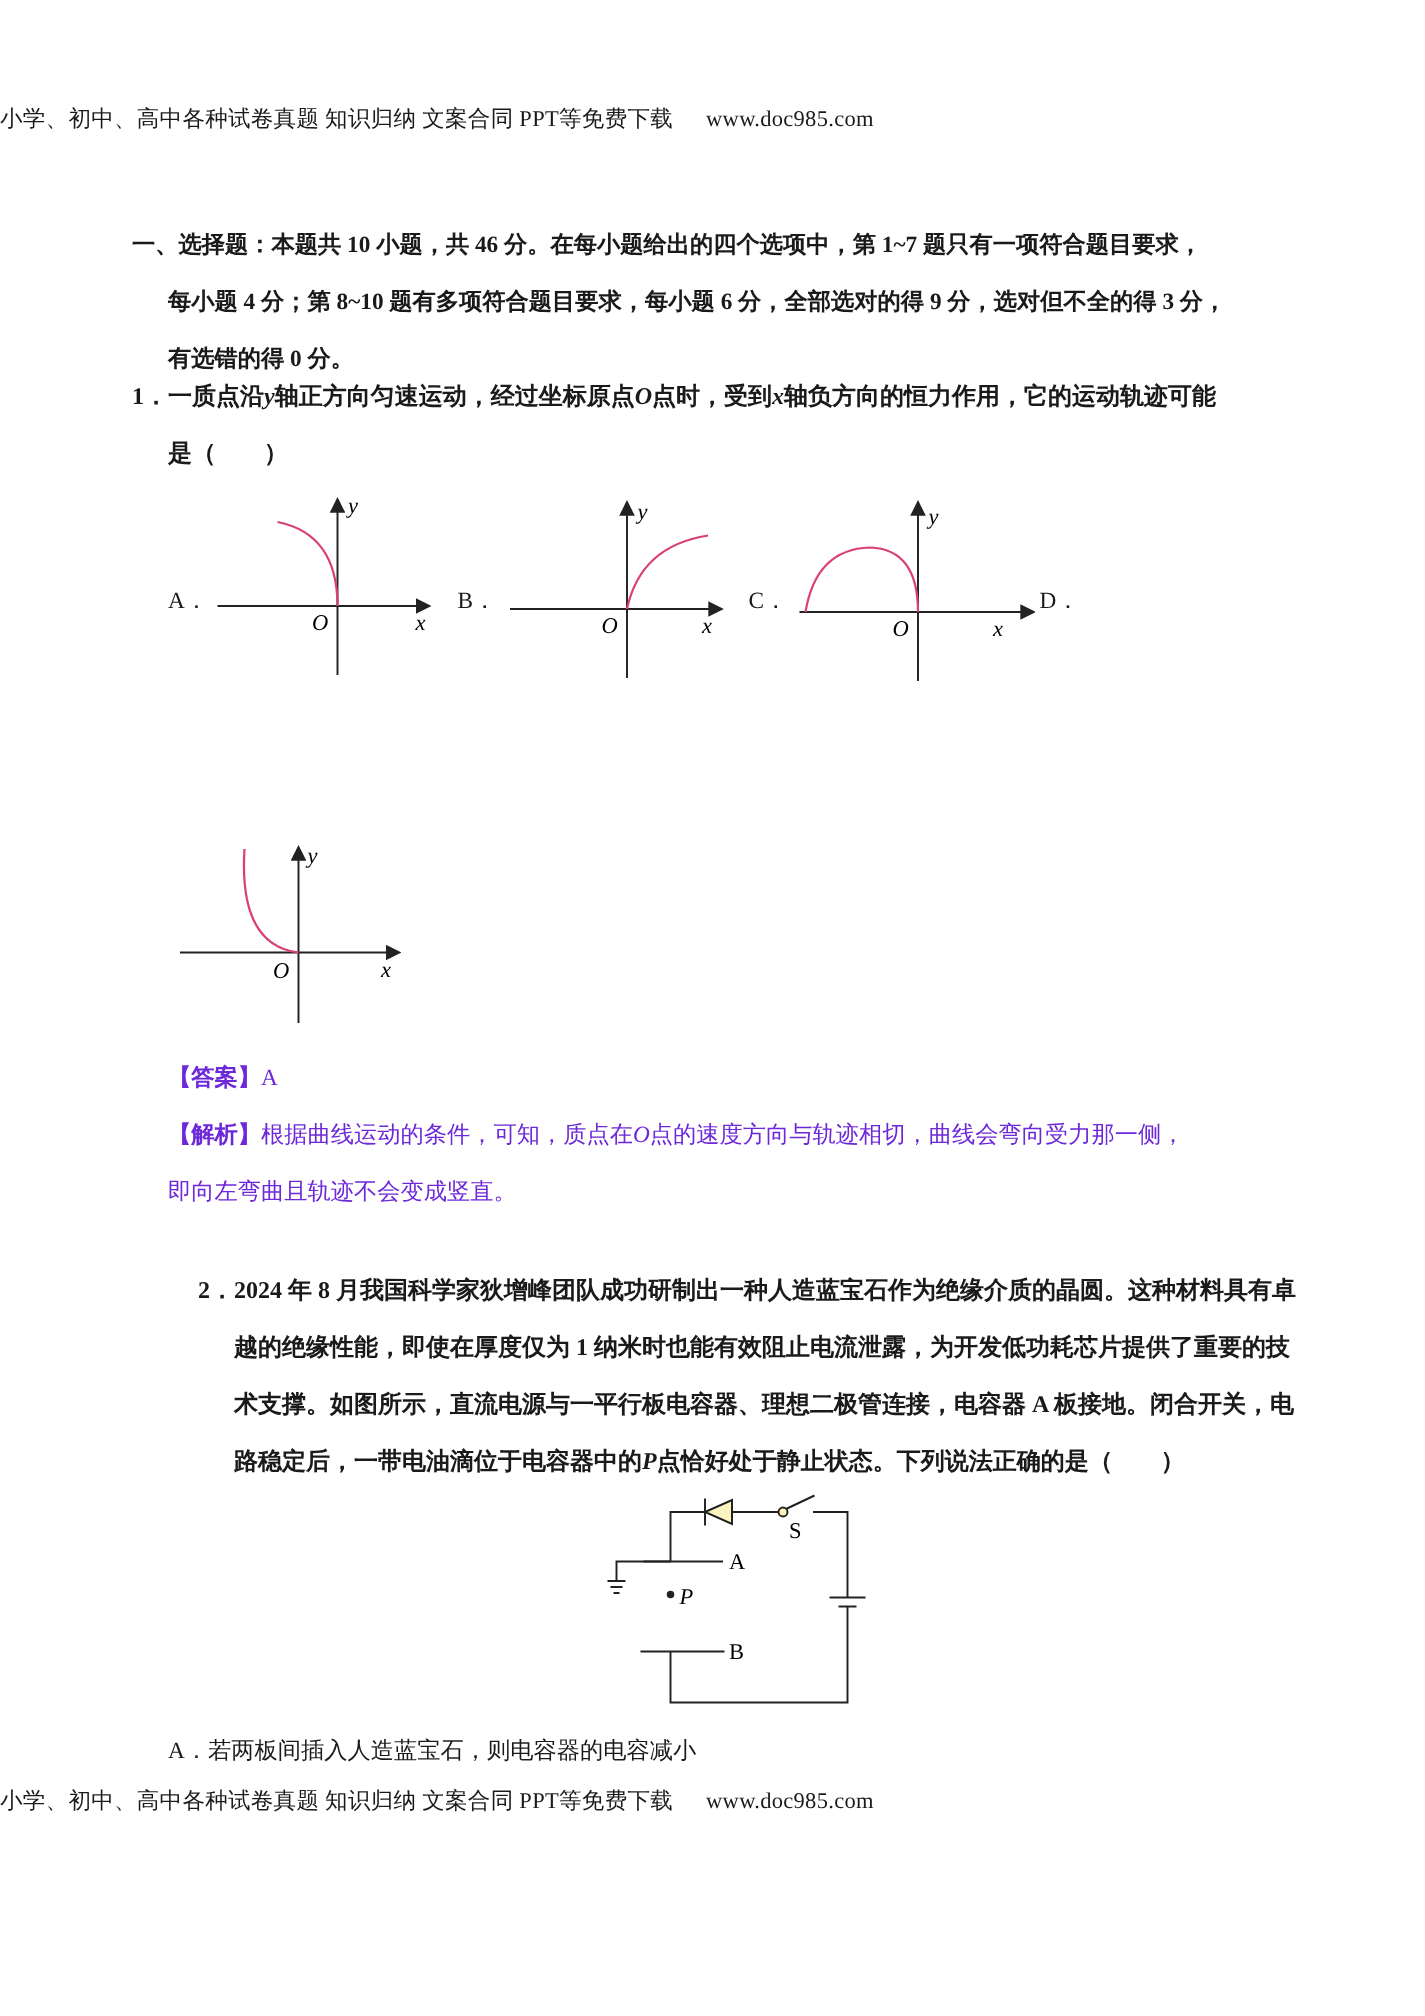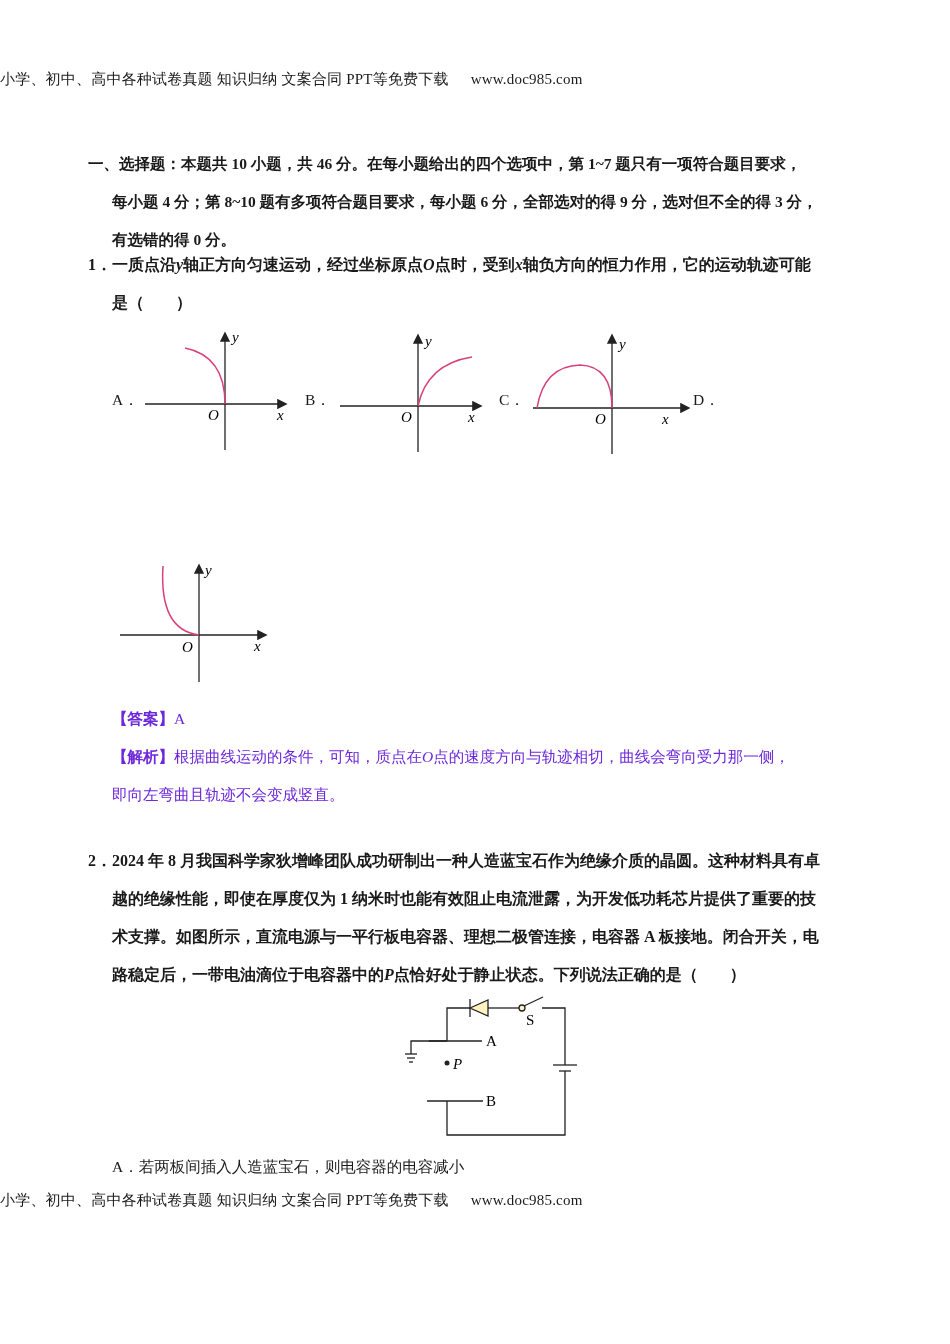--- a/index.html
+++ b/index.html
@@ -119,21 +119,21 @@
   <text x="139" y="91" font-style="italic" font-size="15" font-family="Liberation Serif, serif">x</text>
   <text x="67" y="92" font-style="italic" font-size="15" font-family="Liberation Serif, serif">O</text>
 </svg>
 
 <div class="ans" style="top:700px;">
   <div><span class="br">【答案】</span><span>A</span></div>
   <div><span class="br">【解析】</span><span>根据曲线运动的条件，可知，质点在</span><span class="it">O</span><span>点的速度方向与轨迹相切，曲线会弯向受力那一侧，</span></div>
   <div>即向左弯曲且轨迹不会变成竖直。</div>
 </div>
 
-<div class="q" style="top:842px;">
+<div class="q" style="top:842px;margin-left:44px;">
   <span class="num">2．</span><span>2024 年 8 月我国科学家狄增峰团队成功研制出一种人造蓝宝石作为绝缘介质的晶圆。这种材料具有卓</span>
   <span class="cont">越的绝缘性能，即使在厚度仅为 1 纳米时也能有效阻止电流泄露，为开发低功耗芯片提供了重要的技</span>
   <span class="cont">术支撑。如图所示，直流电源与一平行板电容器、理想二极管连接，电容器 A 板接地。闭合开关，电</span>
   <span class="cont"><span>路稳定后，一带电油滴位于电容器中的</span><span class="it">P</span><span>点恰好处于静止状态。下列说法正确的是（　　）</span></span>
 </div>
 
 <svg class="circuit" width="190" height="148">
   <g stroke="#222" stroke-width="1.3" fill="none">
 
     <polyline points="52,48 52,15 75,15"></polyline>

